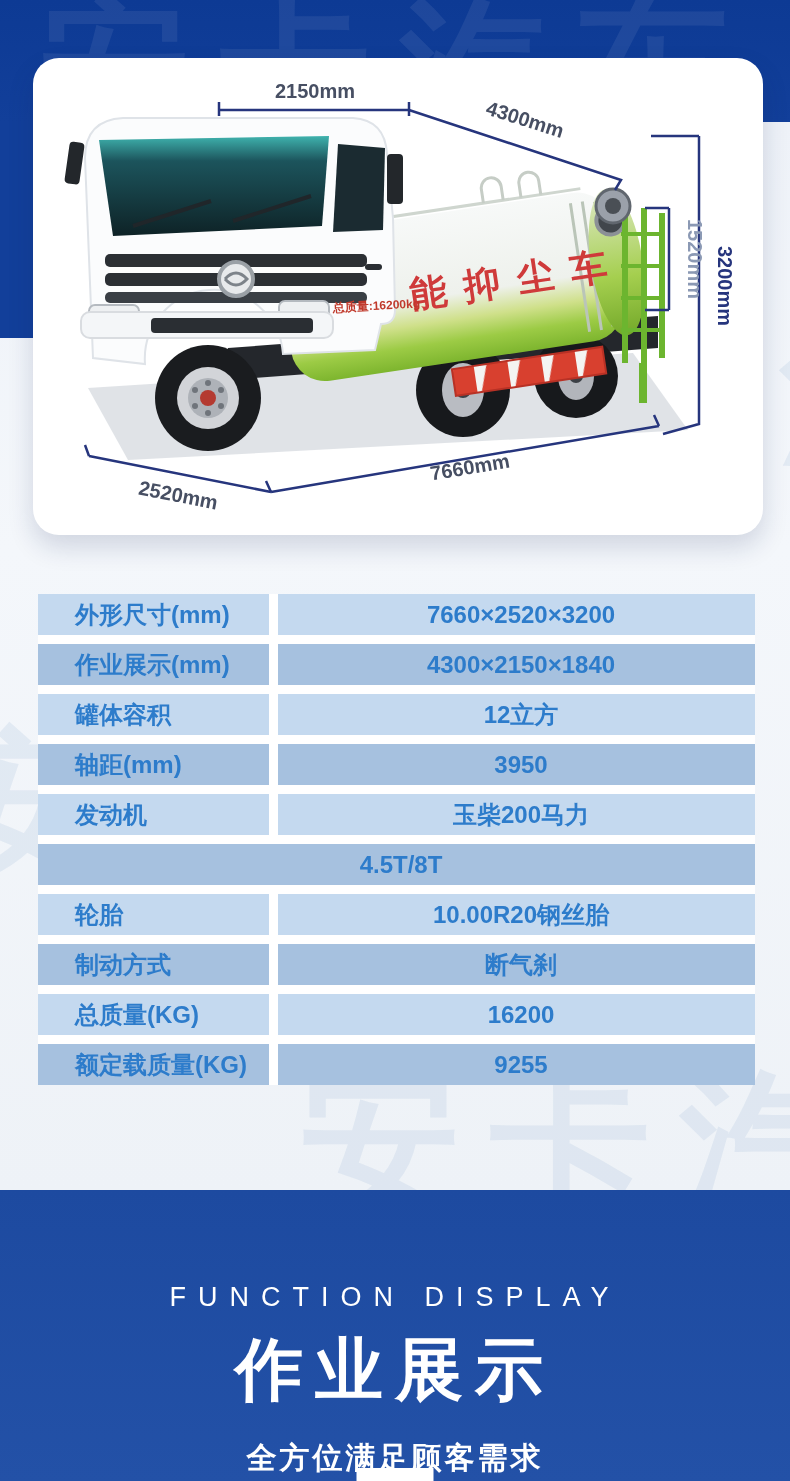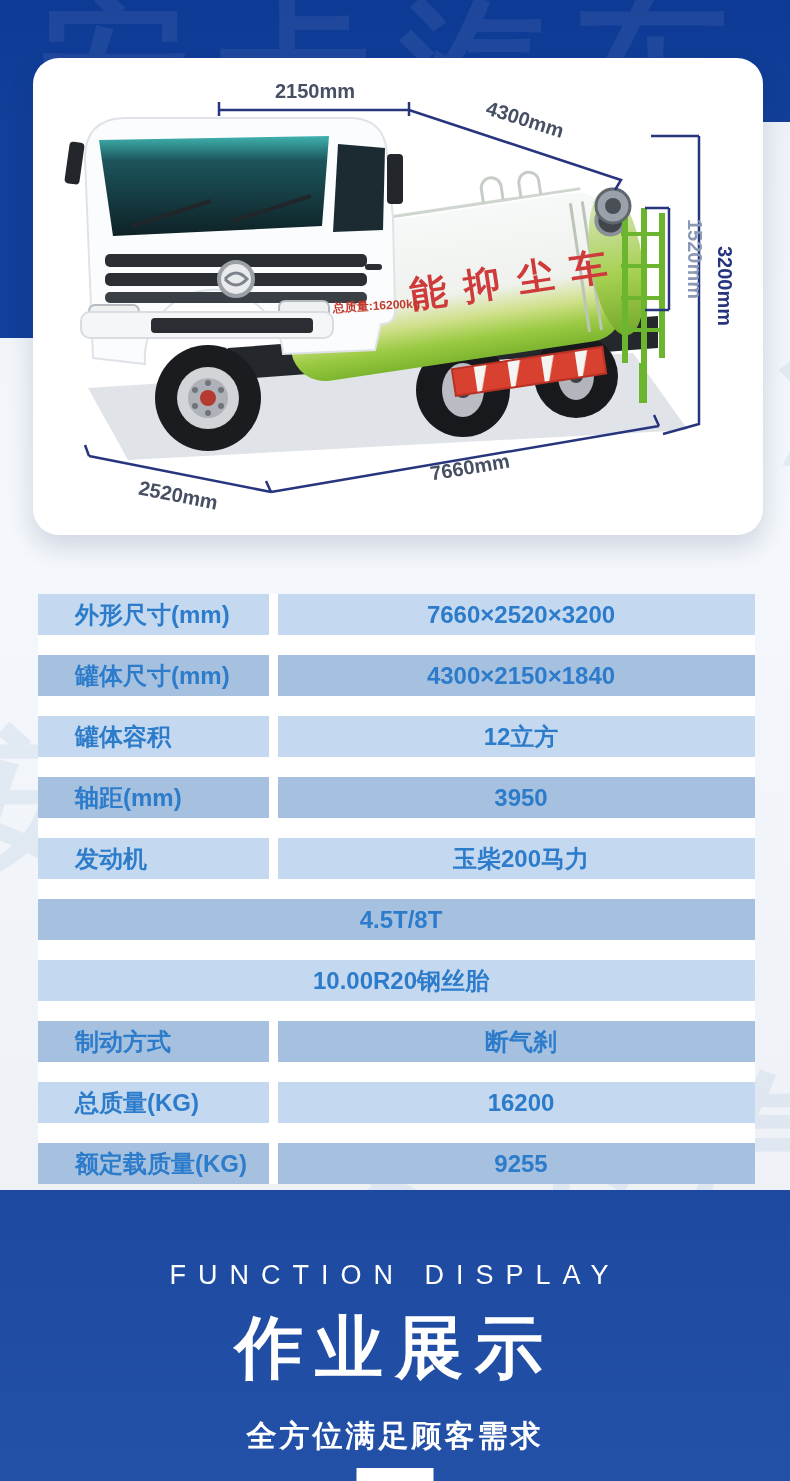--- a/index.html
+++ b/index.html
@@ -16,30 +16,30 @@
   .wm{position:absolute;font-weight:800;letter-spacing:30px;pointer-events:none;white-space:nowrap;z-index:2;}
   .wm.dark{color:rgba(255,255,255,0.07);}
   .wm.light{color:rgba(110,145,200,0.12);}
 
   
   .hero-card{position:absolute;left:33px;top:58px;width:730px;height:477px;background:#ffffff;border-radius:26px;
              box-shadow:0 12px 26px rgba(20,40,90,.16);z-index:3;overflow:hidden;}
   .hero-card svg{display:block;}
 
   
-  .spec-table{position:absolute;left:38px;top:594px;width:717px;background:#ffffff;display:flex;flex-direction:column;gap:20px;z-index:3;}
+  .spec-table{position:absolute;left:38px;top:594px;width:717px;background:#ffffff;display:flex;flex-direction:column;gap:9px;z-index:3;}
   .spec-row{display:flex;gap:9px;height:41px;}
   .spec-cell{display:flex;align-items:center;background:#c4d9ef;color:#2d7ccb;font-size:24px;font-weight:700;padding-left:9px;}
   .spec-cell.label{width:231px;flex:0 0 231px;padding-left:37px;box-sizing:border-box;}
   .spec-cell.value{flex:1;justify-content:center;text-align:center;}
   .spec-row:nth-child(even) .spec-cell{background:#a6c1df;}
 
   
   .footer{position:absolute;left:0;top:1190px;width:790px;height:291px;background:linear-gradient(180deg,#1d4aa0,#2351a7);z-index:3;text-align:center;color:#fff;}
-  .footer .eyebrow{margin-top:70px;font-size:27px;font-weight:500;letter-spacing:12px;}
+  .footer .eyebrow{margin-top:92px;font-size:27px;font-weight:500;letter-spacing:12px;}
   .footer .title{margin-top:12px;font-size:68px;font-weight:800;letter-spacing:12px;}
   .footer .subtitle{margin-top:22px;font-size:30px;font-weight:700;letter-spacing:3px;}
   .footer .notch{position:absolute;left:50%;bottom:0;transform:translateX(-50%);width:77px;height:13px;background:#ffffff;}
 
   .dim-label{font-size:20px;font-weight:600;fill:#474f63;}
   .dim-label.light{fill:#8b99b4;}
   .dim-label.navy{fill:#26357d;}
 </style>
 </head>
 <body>
@@ -173,39 +173,40 @@
       <text class="dim-label" x="144" y="444" text-anchor="middle" transform="rotate(11 144 444)">2520mm</text>
     </svg>
   </div>
 
   <div class="spec-table">
     <div class="spec-row">
       <div class="spec-cell label">外形尺寸(mm)</div>
       <div class="spec-cell value">7660×2520×3200</div>
     </div>
     <div class="spec-row">
-      <div class="spec-cell label">罐体尺寸(mm)</div>
+      <div class="spec-cell label">作业展示(mm)</div>
       <div class="spec-cell value">4300×2150×1840</div>
     </div>
     <div class="spec-row">
       <div class="spec-cell label">罐体容积</div>
       <div class="spec-cell value">12立方</div>
     </div>
     <div class="spec-row">
       <div class="spec-cell label">轴距(mm)</div>
       <div class="spec-cell value">3950</div>
     </div>
     <div class="spec-row">
       <div class="spec-cell label">发动机</div>
       <div class="spec-cell value">玉柴200马力</div>
     </div>
     <div class="spec-row">
       <div class="spec-cell value">4.5T/8T</div>
     </div>
     <div class="spec-row">
+      <div class="spec-cell label">轮胎</div>
       <div class="spec-cell value">10.00R20钢丝胎</div>
     </div>
     <div class="spec-row">
       <div class="spec-cell label">制动方式</div>
       <div class="spec-cell value">断气刹</div>
     </div>
     <div class="spec-row">
       <div class="spec-cell label">总质量(KG)</div>
       <div class="spec-cell value">16200</div>
     </div>

